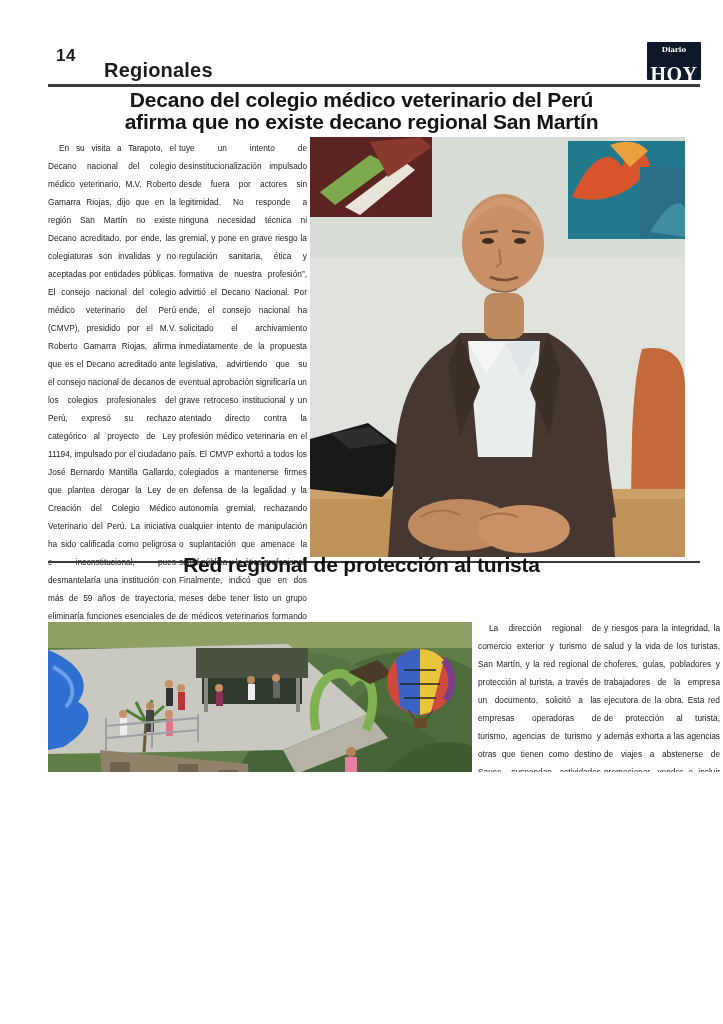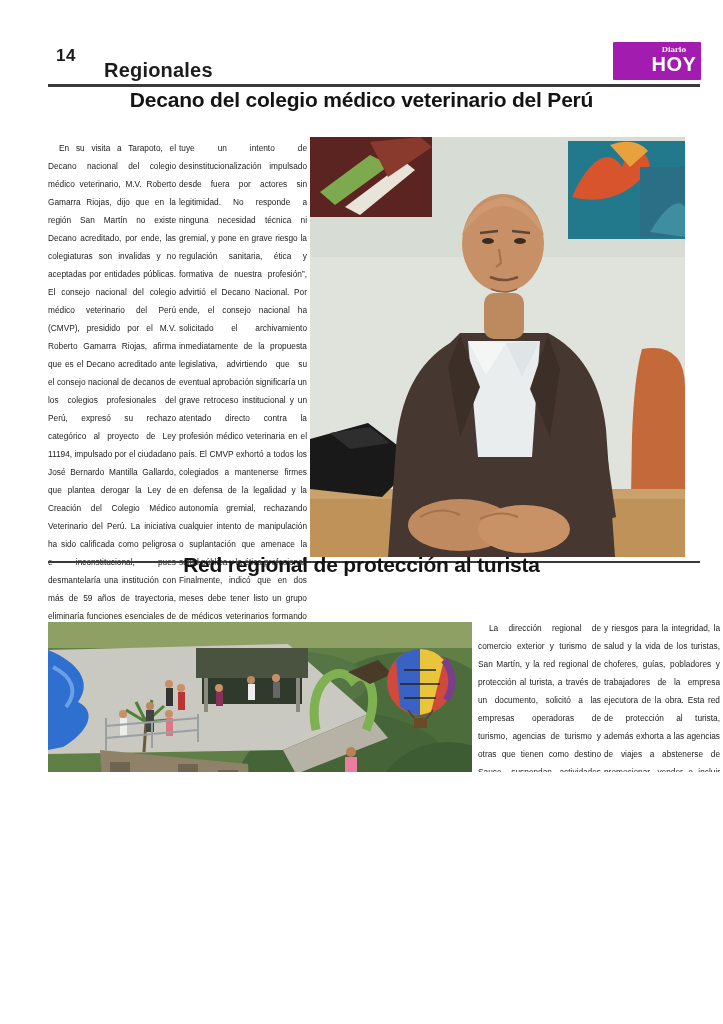--- a/index.html
+++ b/index.html
@@ -4,24 +4,24 @@
 <style>
   html,body{margin:0;padding:0;background:#fff;}
   #page{position:relative;width:723px;height:772px;background:#fff;overflow:hidden;
         font-family:"Liberation Sans",sans-serif;color:#1c1c1c;}
   .abs{position:absolute;}
 
   
   #page-number{left:56px;top:46px;font-size:17px;font-weight:bold;letter-spacing:.5px;}
   #section-title{left:104px;top:59px;font-size:20px;font-weight:bold;letter-spacing:.2px;}
   #issue-date{right:92px;top:50px;font-size:14.5px;color:#2a2a2a;}
-  #logo{right:22px;top:42px;width:54px;height:38px;background:#a21caf;color:#fff;
-        text-align:center;line-height:1;border-radius:1px;padding-left:34px;}
+  #logo{right:22px;top:42px;width:54px;height:38px;background:#0f172a;color:#fff;
+        text-align:center;line-height:1;border-radius:1px;}
   #logo .logo-top{font-family:"DejaVu Serif",serif;font-size:7px;font-weight:bold;display:block;margin-top:4px;}
-  #logo .logo-main{font-family:Liberation Sans, sans-serif;font-size:20px;font-weight:bold;display:block;margin-top:1px;letter-spacing:.5px;}
+  #logo .logo-main{font-family:Liberation Serif, serif;font-size:20px;font-weight:bold;display:block;margin-top:11px;letter-spacing:.5px;}
   .rule{left:48px;width:652px;background:#3a3a3a;}
   #header-rule{top:84px;height:3px;}
   #divider-rule{top:561px;height:2px;}
 
   
   .headline{left:0;width:723px;text-align:center;font-weight:bold;color:#141414;
             font-size:21px;line-height:21.5px;letter-spacing:-.2px;}
   #headline-1{top:89px;}
   #headline-2{top:554px;}
 
@@ -52,20 +52,21 @@
   <div class="abs" id="page-number">14</div>
   <div class="abs" id="section-title">Regionales</div>
   <div class="abs" id="logo">
     <span class="logo-top">Diario</span>
     <span class="logo-main">HOY</span>
   </div>
   <div class="abs rule" id="header-rule"></div>
 
   <div class="abs headline" id="headline-1">
     <div>Decano del colegio médico veterinario del Perú</div>
+    <div>afirma que no existe decano regional San Martín</div>
   </div>
   <div class="abs bodycol indent" id="a1-col1">En su visita a Tarapoto, el Decano nacional del colegio médico veterinario, M.V. Roberto Gamarra Riojas, dijo que en la región San Martín no existe Decano acreditado, por ende, las colegiaturas son invalidas y no aceptadas por entidades públicas. El consejo nacional del colegio médico veterinario del Perú (CMVP), presidido por el M.V. Roberto Gamarra Riojas, afirma que es el Decano acreditado ante el consejo nacional de decanos de los colegios profesionales del Perú, expresó su rechazo categórico al proyecto de Ley 11194, impulsado por el ciudadano José Bernardo Mantilla Gallardo, que plantea derogar la Ley de Creación del Colegio Médico Veterinario del Perú. La iniciativa ha sido calificada como peligrosa e inconstitucional, pues desmantelaría una institución con más de 59 años de trayectoria, eliminaría funciones esenciales de control ético y profesional, y vulneraría derechos fundamentales como la libertad de asociación, el derecho al trabajo, la seguridad jurídica y la protección de la salud pública. “El proyecto en mención consti-</div>
   <div class="abs bodycol" id="a1-col2">tuye un intento de desinstitucionalización impulsado desde fuera por actores sin legitimidad. No responde a ninguna necesidad técnica ni gremial, y pone en grave riesgo la regulación sanitaria, ética y formativa de nuestra profesión”, advirtió el Decano Nacional. Por ende, el consejo nacional ha solicitado el archivamiento inmediatamente de la propuesta legislativa, advirtiendo que su eventual aprobación significaría un grave retroceso institucional y un atentado directo contra la profesión médico veterinaria en el país. El CMVP exhortó a todos los colegiados a mantenerse firmes en defensa de la legalidad y la autonomía gremial, rechazando cualquier intento de manipulación o suplantación que amenace la salud pública y la ética profesional. Finalmente, indicó que en dos meses debe tener listo un grupo de médicos veterinarios formando parte de un comité electoral para elegir al verdadero Decano de San Martín, quien formalmente llevará adelante los intereses de la decanatura y por ende, de los miembros de la orden, el colegio médico veterinario del Perú se respeta, exhortó.</div>
 
   <div class="abs photo" id="photo-1">
     <svg viewBox="0 0 375 420" preserveAspectRatio="none">
 
       <rect x="0" y="0" width="375" height="420" fill="#dfe3db"></rect>
       <rect x="0" y="0" width="375" height="120" fill="#d7ddd5"></rect>
 

